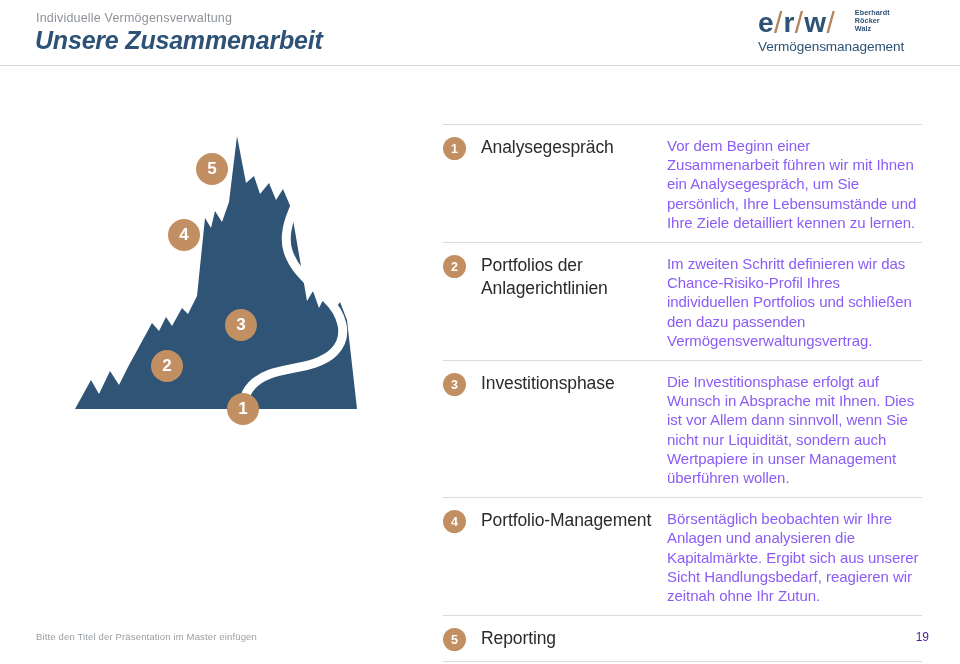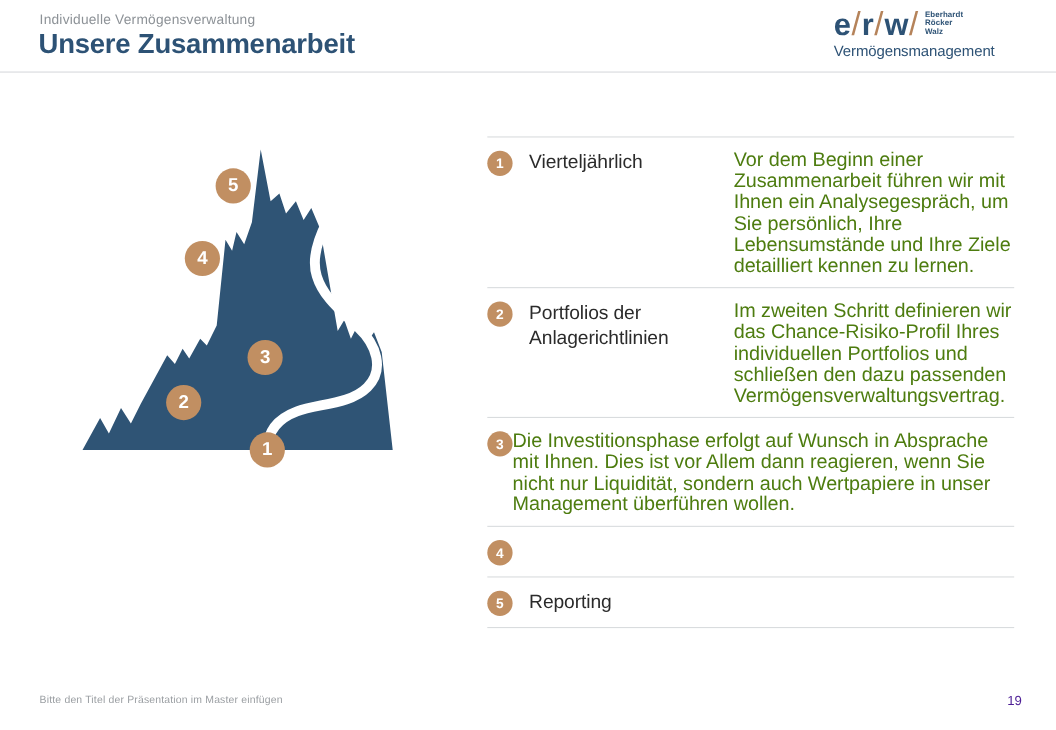--- a/index.html
+++ b/index.html
@@ -46,20 +46,21 @@
     text-align: right;
   }
   .title {
     position: absolute;
     left: 35px;
     top: 26px;
     font-size: 25px;
     font-weight: bold;
     letter-spacing: -0.2px;
     color: #2d5275;
+    font-style: italic;
   }
 
   
   .logo {
     position: absolute;
     right: 26px;
     top: 8px;
     width: 176px;
     height: 50px;
   }
@@ -80,21 +81,21 @@
   }
   .logo-slash {
     font-size: 30px;
     color: #b5835a;
     line-height: 30px;
     font-weight: 400;
     padding: 0 1px;
   }
   .logo-names {
     display: inline-block;
-    margin-left: 5px;
+    margin-left: 19px;
     margin-top: 1px;
     font-size: 7.2px;
     line-height: 8.2px;
     font-weight: bold;
     color: #2d5275;
     letter-spacing: 0.1px;
   }
   .logo-sub {
     position: absolute;
     left: 0;
@@ -169,23 +170,23 @@
     flex: 0 0 auto;
     width: 186px;
     margin-left: 15px;
     font-size: 17.5px;
     color: #2b2b2b;
     line-height: 23px;
     letter-spacing: -0.1px;
   }
   .step-desc {
     flex: 1 1 auto;
-    font-size: 18px;
+    font-size: 15px;
     line-height: 19.2px;
-    color: #4d7c0f;
+    color: #8b5cf6;
     letter-spacing: -0.05px;
   }
 
   
   .footer-note {
     position: absolute;
     left: 36px;
     top: 631px;
     font-size: 9.5px;
     color: #9a9ea2;
@@ -277,37 +278,40 @@
     <div class="node node-2">2</div>
     <div class="node node-3">3</div>
     <div class="node node-4">4</div>
     <div class="node node-5">5</div>
   </div>
 
   <div class="steps">
 
     <div class="step-row">
       <div class="step-badge">1</div>
-      <div class="step-title">Vierteljährlich</div>
+      <div class="step-title">Analysegespräch</div>
       <div class="step-desc">Vor dem Beginn einer Zusammenarbeit führen wir mit Ihnen ein Analysegespräch, um Sie persönlich, Ihre Lebensumstände und Ihre Ziele detailliert kennen zu lernen.</div>
     </div>
 
     <div class="step-row">
       <div class="step-badge">2</div>
       <div class="step-title">Portfolios der Anlagerichtlinien</div>
       <div class="step-desc">Im zweiten Schritt definieren wir das Chance-Risiko-Profil Ihres individuellen Portfolios und schließen den dazu passenden Vermögensverwaltungsvertrag.</div>
     </div>
 
     <div class="step-row">
       <div class="step-badge">3</div>
-      <div class="step-desc">Die Investitionsphase erfolgt auf Wunsch in Absprache mit Ihnen. Dies ist vor Allem dann reagieren, wenn Sie nicht nur Liquidität, sondern auch Wertpapiere in unser Management überführen wollen.</div>
+      <div class="step-title">Investitionsphase</div>
+      <div class="step-desc">Die Investitionsphase erfolgt auf Wunsch in Absprache mit Ihnen. Dies ist vor Allem dann sinnvoll, wenn Sie nicht nur Liquidität, sondern auch Wertpapiere in unser Management überführen wollen.</div>
     </div>
 
     <div class="step-row">
       <div class="step-badge">4</div>
+      <div class="step-title">Portfolio-Management</div>
+      <div class="step-desc">Börsentäglich beobachten wir Ihre Anlagen und analysieren die Kapitalmärkte. Ergibt sich aus unserer Sicht Handlungsbedarf, reagieren wir zeitnah ohne Ihr Zutun.</div>
     </div>
 
     <div class="step-row">
       <div class="step-badge">5</div>
       <div class="step-title">Reporting</div>
     </div>
 
   </div>
 
   <div class="footer-note">Bitte den Titel der Präsentation im Master einfügen</div>

